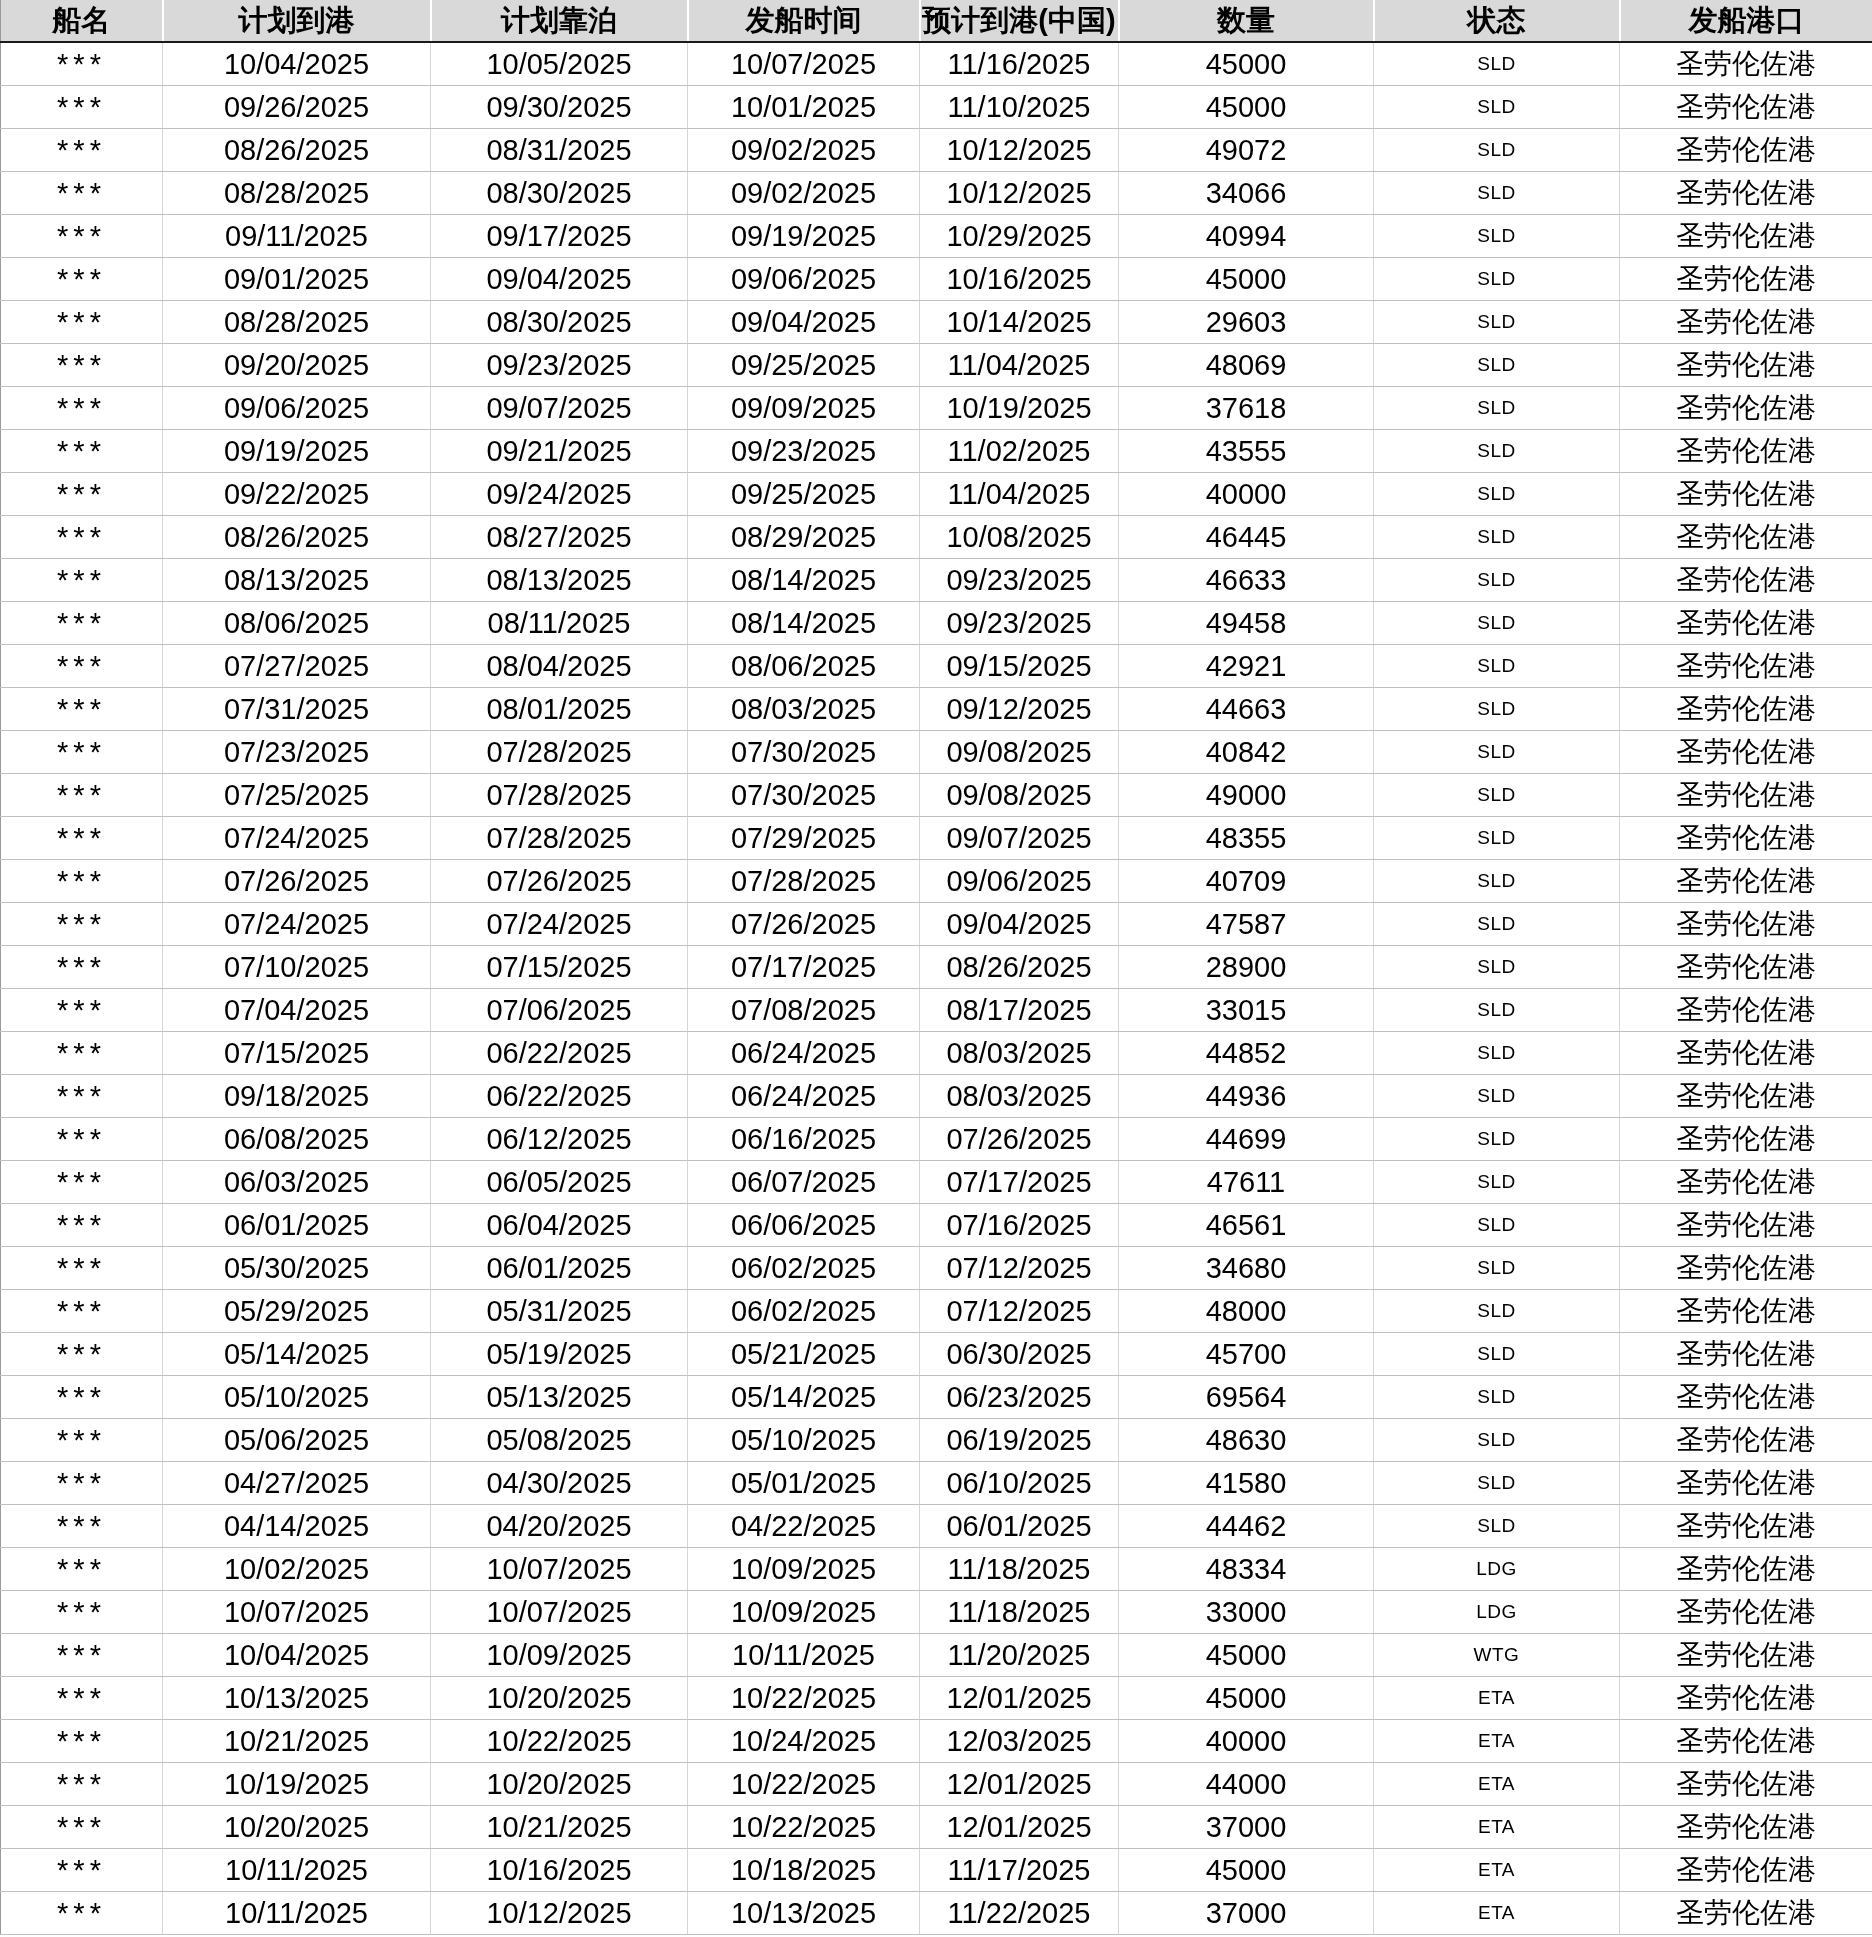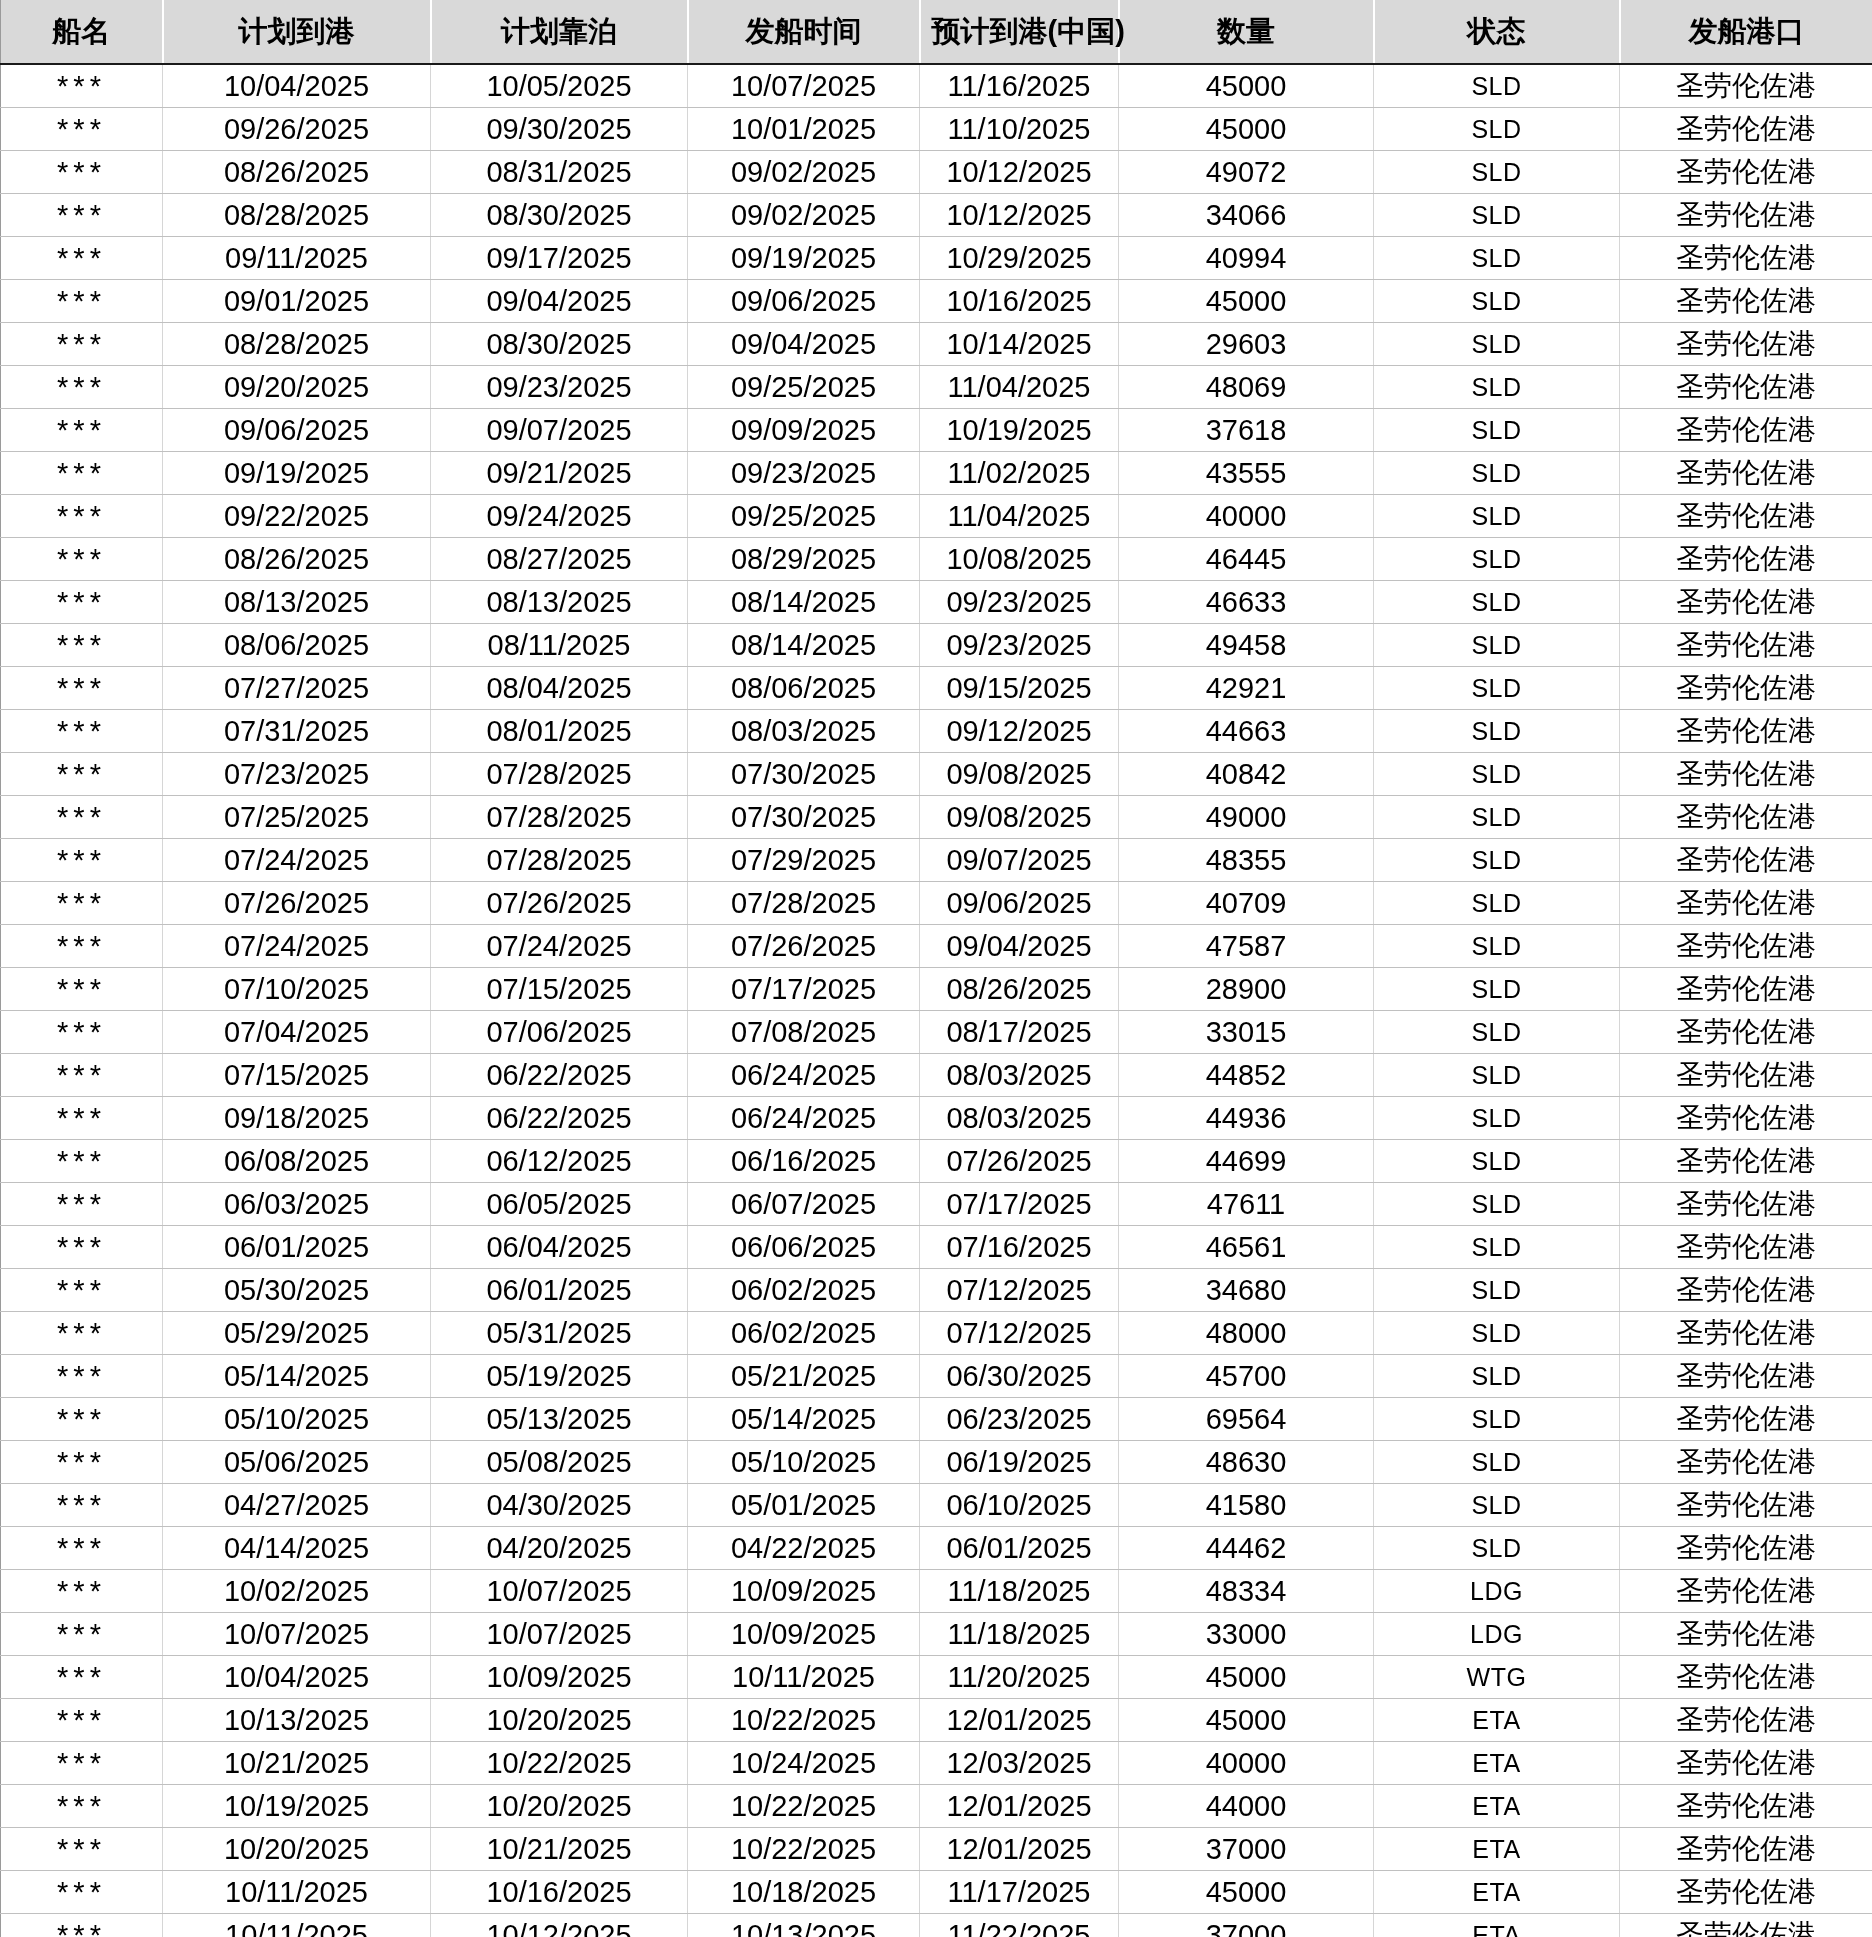--- a/index.html
+++ b/index.html
@@ -28,21 +28,21 @@
   col.c6 { width: 246px; }
   col.c7 { width: 253px; }
 
   thead th {
     height: 41px;
     background: var(--header-bg, #d9d9d9);
     font-weight: bold;
     font-size: 29px;
     text-align: center;
     vertical-align: middle;
-    padding: 11px;
+    padding: 0;
     white-space: nowrap;
     overflow: visible;
     border-right: 2px solid var(--header-sep, #ffffff);
     border-bottom: 2px solid var(--header-underline, #1a1a1a);
   }
   thead th:last-child { border-right: none; font-family: Liberation Serif, serif; }
 
   tbody td {
     height: 42px;
     background: #ffffff;
@@ -57,21 +57,21 @@
   }
   tbody td:last-child { border-right: 1px solid #e6e6e6; }
 
   
   tbody td.col-ship {
     letter-spacing: 5px;
     font-size: 29px;
   }
   
   tbody td.col-status {
-    font-size: 25px;
+    font-size: 19px;
     letter-spacing: 0.5px;
   }
   tbody td.col-port {
     font-size: 28px;
   }
 </style>
 </head>
 <body>
 
 <table>

